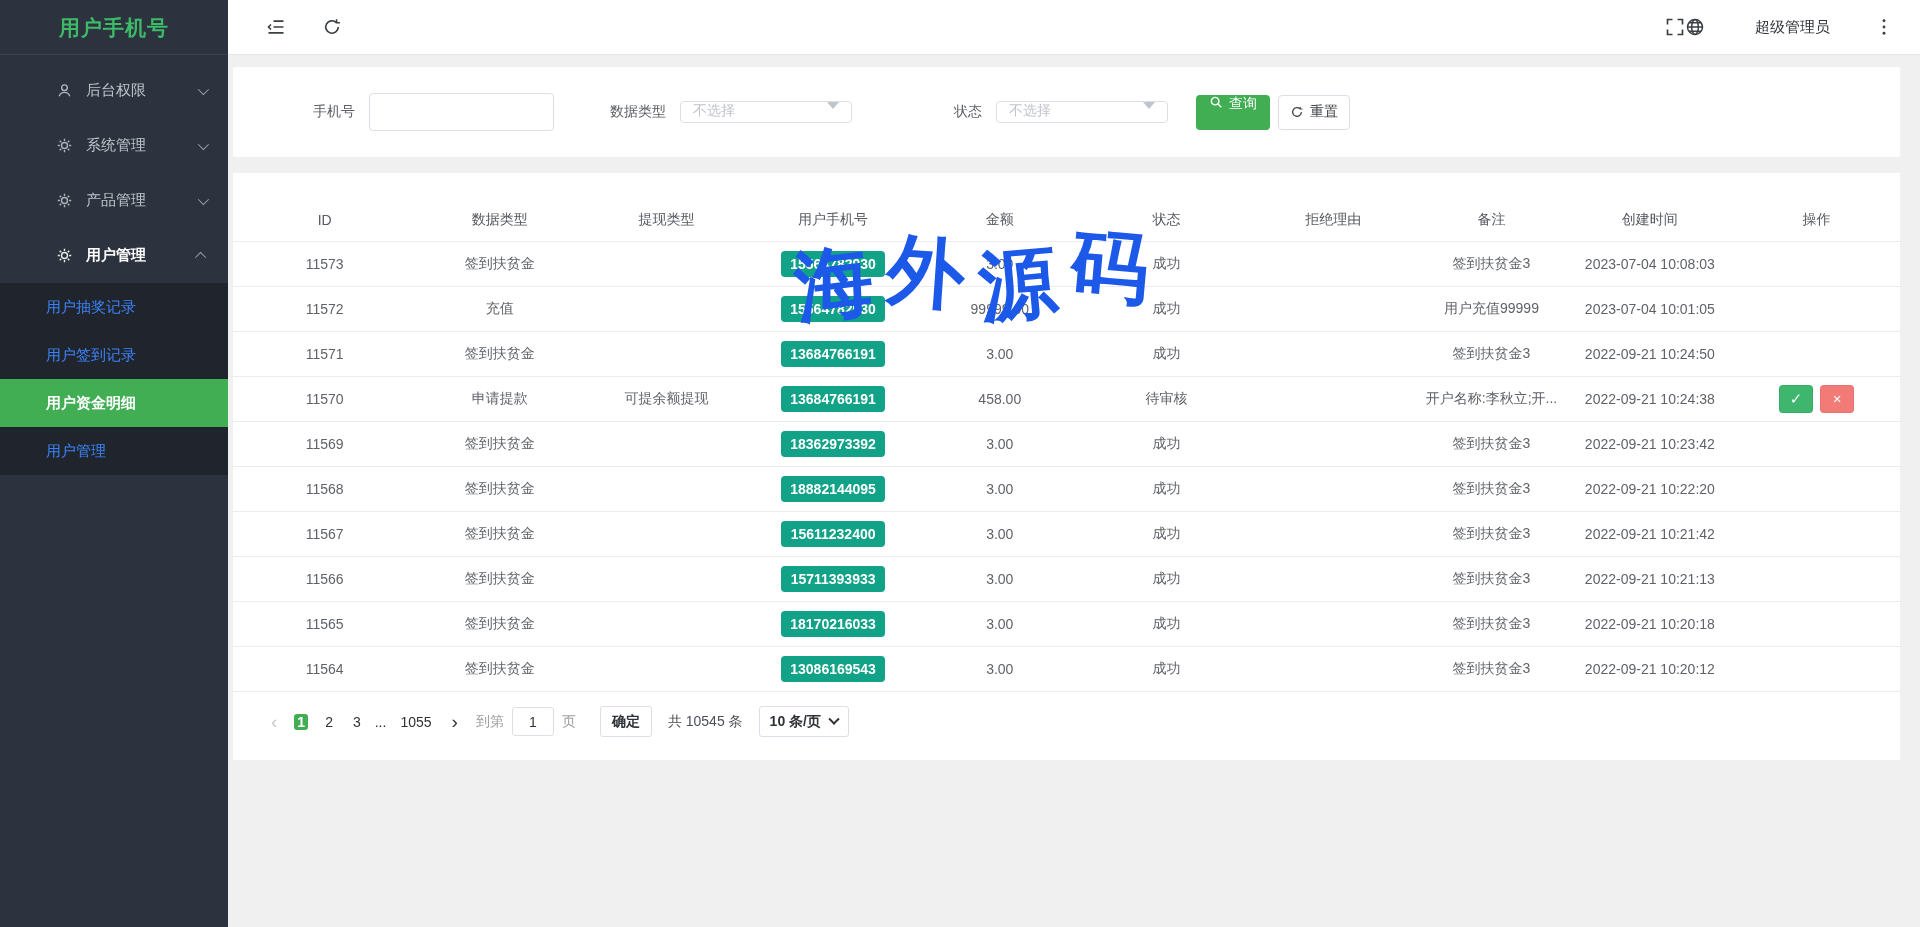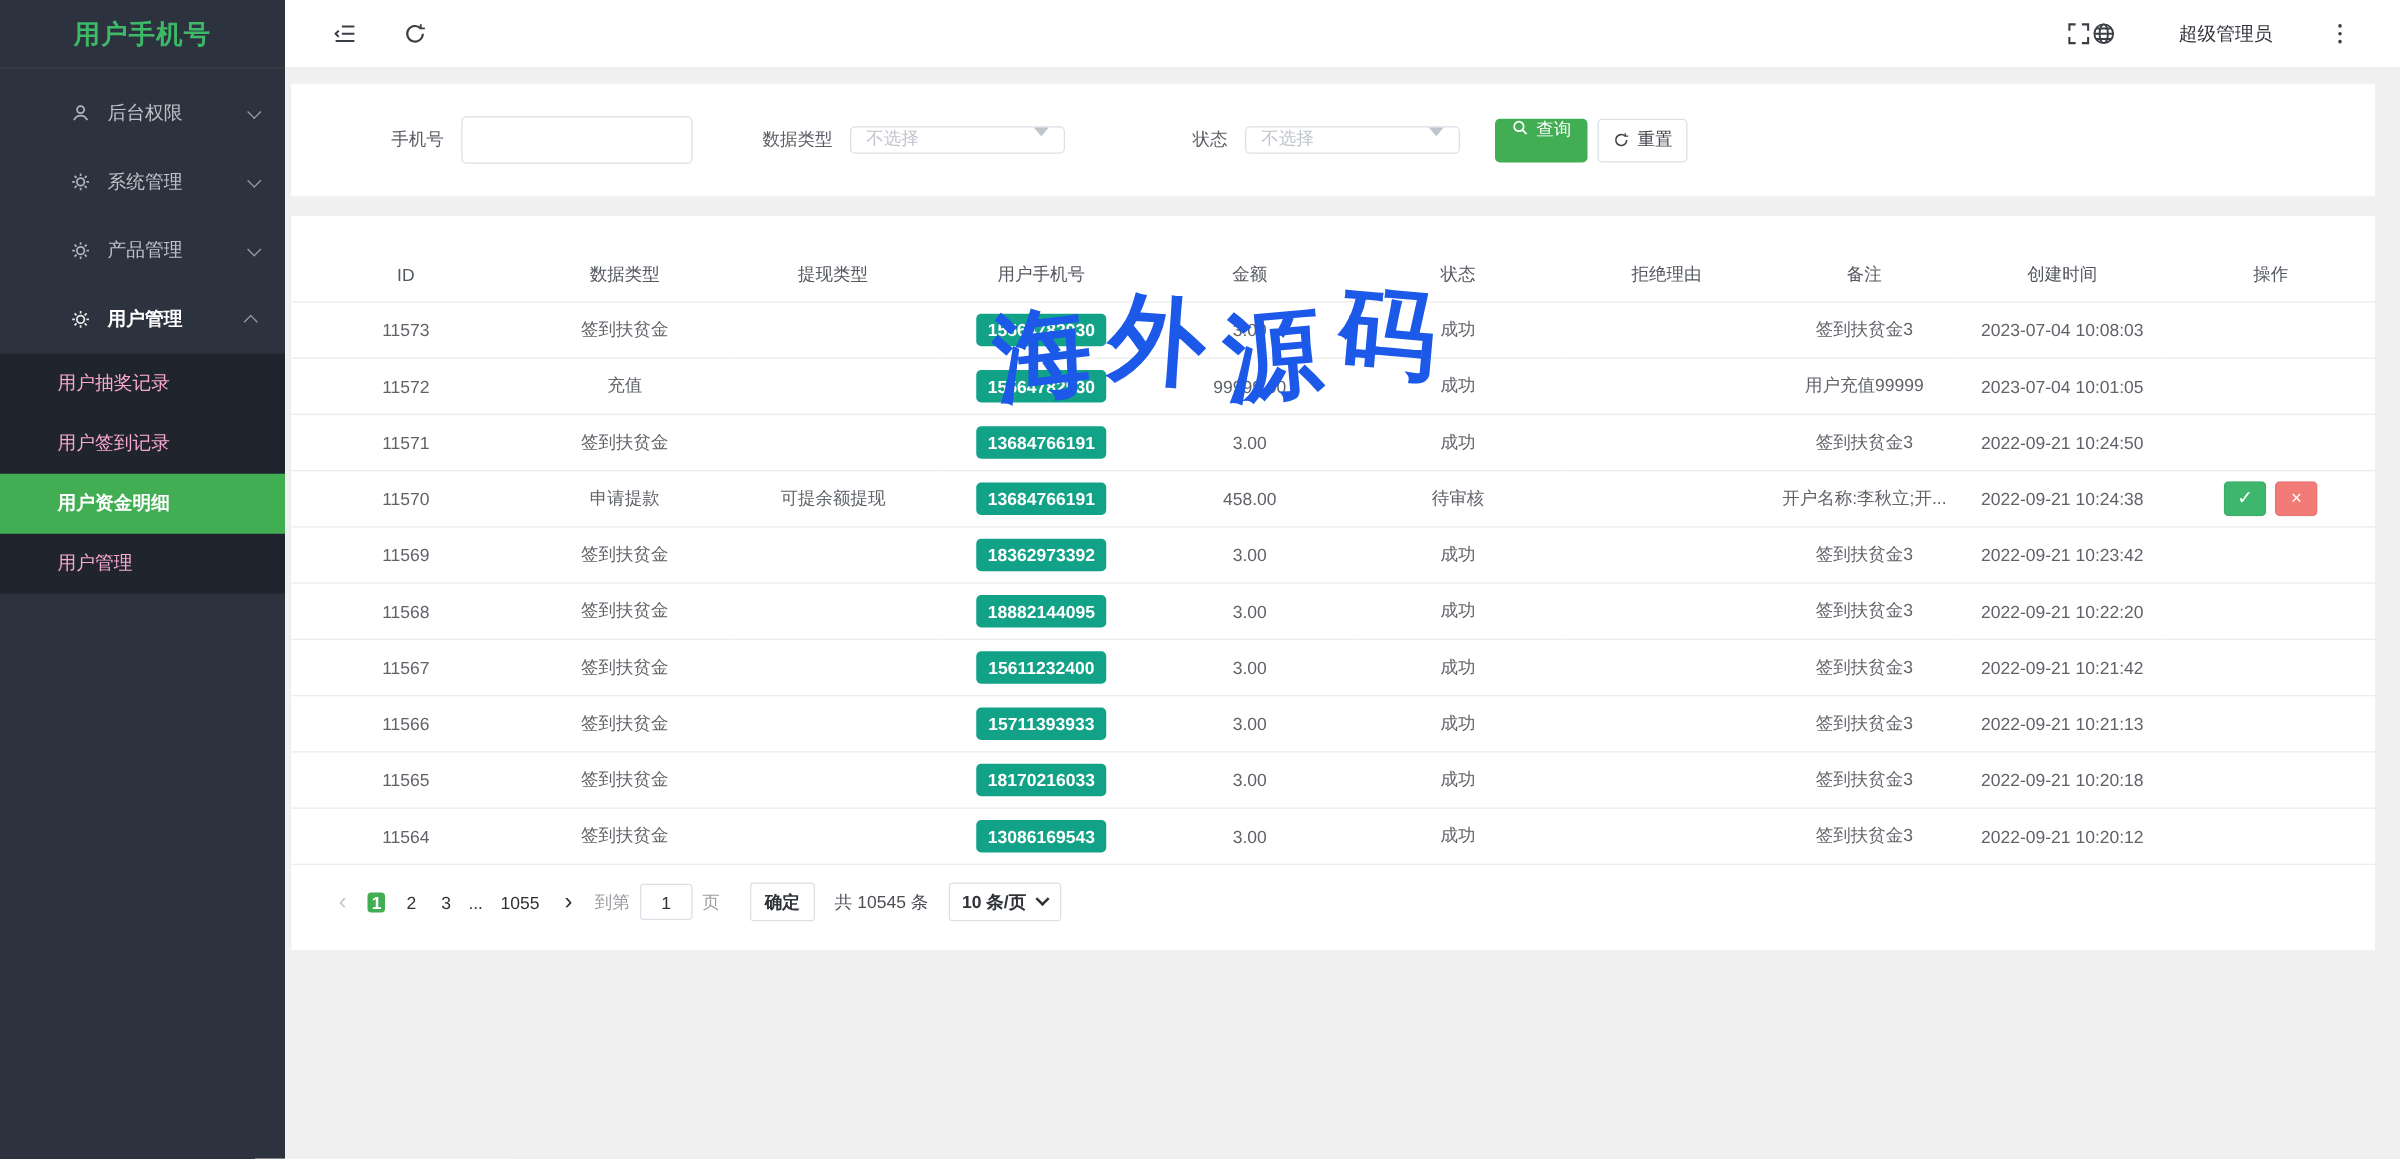--- a/index.html
+++ b/index.html
@@ -29,28 +29,28 @@
   .mi-icon { width: 17px; height: 17px; margin-right: 13px; flex: 0 0 auto; }
   .chev {
     margin-left: auto; width: 8px; height: 8px;
     border-right: 1.8px solid #9aa0a8; border-bottom: 1.8px solid #9aa0a8;
     transform: rotate(45deg) translateY(-2px);
   }
   .chev.up { transform: rotate(-135deg) translateY(-2px); }
   .submenu { background: #20252d; }
   .submenu-item {
     height: 48px; line-height: 48px; padding-left: 46px;
-    color: #f9a8d4; font-size: 15px; cursor: pointer;
+    color: #3b82f6; font-size: 15px; cursor: pointer;
   }
   .submenu-item.active { background: #41ae54; color: #fff; font-weight: bold; }
   
   .main { margin-left: 228px; height: 927px; }
   .topbar {
     height: 55px; background: #fff; border-bottom: 1px solid #e5e5e5;
-    display: flex; align-items: center; padding: 0 40px 0 38px;
+    display: flex; align-items: center; padding: 0 28px 0 38px;
   }
   .tb-icon { width: 20px; height: 20px; cursor: pointer; }
   .tb-icon + .tb-icon { margin-left: 36px; }
   .tb-right { margin-left: auto; display: flex; align-items: center; }
   .tb-right .tb-icon { margin-left: 0; }
   .globe-icon { margin-left: 36px; }
   .admin-name { margin-left: 50px; font-size: 15px; color: #2f3338; cursor: pointer; }
   .dots-icon { margin-left: 46px; width: 16px; height: 18px; cursor: pointer; }
   
   .filter-card {

